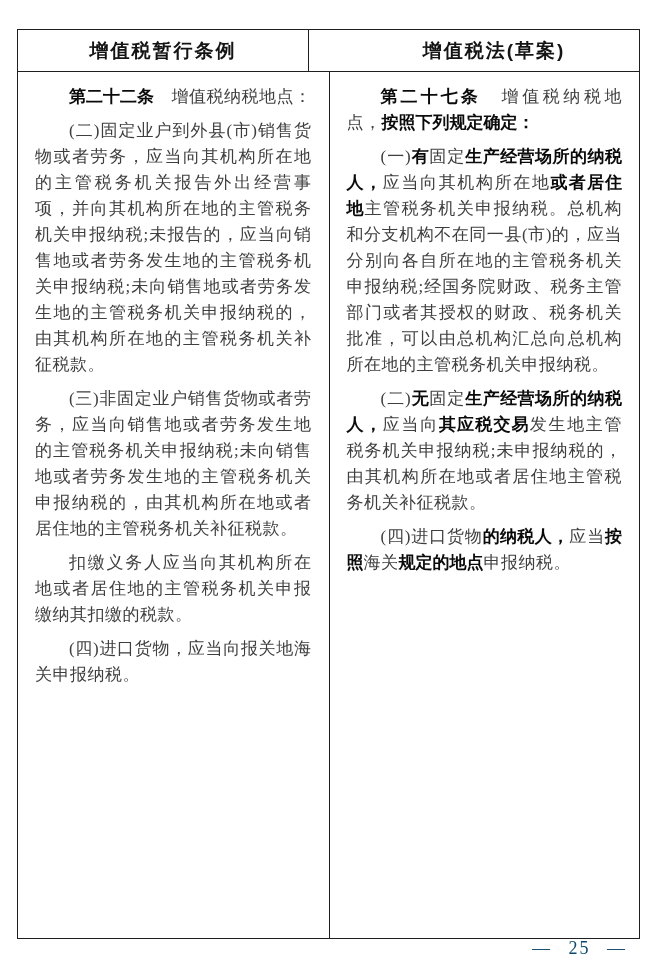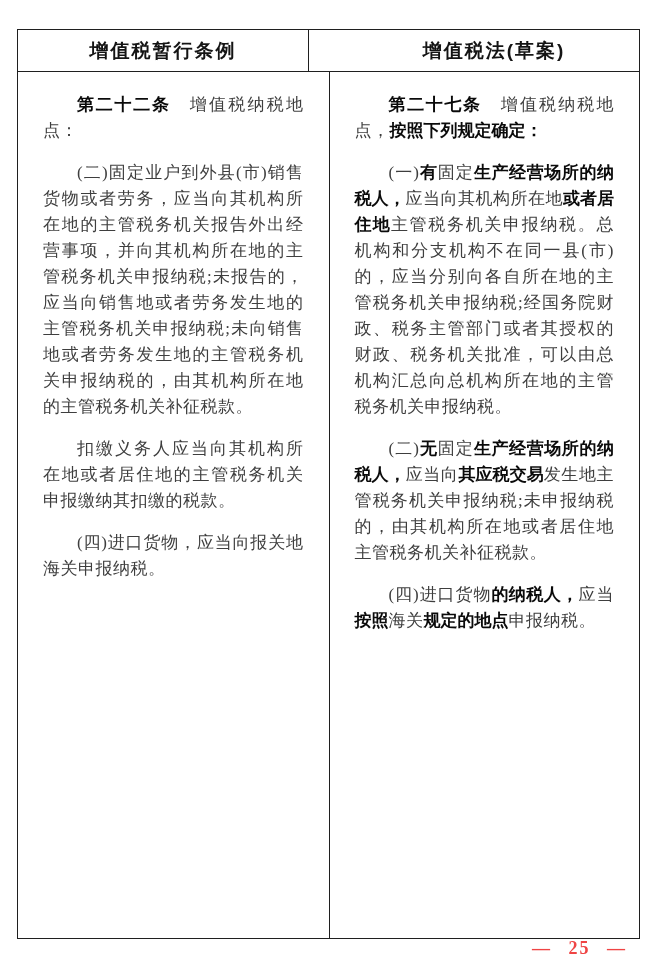--- a/index.html
+++ b/index.html
@@ -48,58 +48,58 @@
   .td {
     flex: 1 1 50%;
     padding: 4px 9px 0 9px;
     box-sizing: border-box;
     overflow: hidden;
   }
   .td-right {
     border-left: 1.5px solid #1f1f1f;
   }
   .td p {
-    margin: 16px;
+    margin: 8px;
     text-indent: 2em;
     text-align: justify;
     text-justify: inter-character;
     font-size: 17px;
     line-height: 26px;
     color: #3e3e3e;
     letter-spacing: 0.5px;
   }
   .td p span.b {
     font-family: "Liberation Sans", "DejaVu Sans", sans-serif;
     font-weight: bold;
     color: #0a0a0a;
     letter-spacing: 0;
   }
   .page-footer {
     position: absolute;
     top: 938px;
     right: 33px;
     font-size: 18px;
-    color: #ef4444;
+    color: #0c4a6e;
     letter-spacing: 2px;
     word-spacing: 10px;
-    font-weight: bold;
   }
 </style>
 </head>
 <body>
 
 <div class="doc-table">
   <div class="thead">
     <div class="th">增值税暂行条例</div>
     <div class="th th-right">增值税法(草案)</div>
   </div>
   <div class="tbody">
     <div class="td">
         <p><span class="b">第二十二条</span><span>　增值税纳税地点：</span></p>
         <p><span>(二)固定业户到外县(市)销售货物或者劳务，应当向其机构所在地的主管税务机关报告外出经营事项，并向其机构所在地的主管税务机关申报纳税;未报告的，应当向销售地或者劳务发生地的主管税务机关申报纳税;未向销售地或者劳务发生地的主管税务机关申报纳税的，由其机构所在地的主管税务机关补征税款。</span></p>
+        <p><span>(三)非固定业户销售货物或者劳务，应当向销售地或者劳务发生地的主管税务机关申报纳税;未向销售地或者劳务发生地的主管税务机关申报纳税的，由其机构所在地或者居住地的主管税务机关补征税款。</span></p>
         <p><span>扣缴义务人应当向其机构所在地或者居住地的主管税务机关申报缴纳其扣缴的税款。</span></p>
         <p><span>(四)进口货物，应当向报关地海关申报纳税。</span></p>
       </div>
     <div class="td td-right">
         <p><span class="b">第二十七条</span><span>　增值税纳税地点，</span><span class="b">按照下列规定确定：</span></p>
         <p><span>(一)</span><span class="b">有</span><span>固定</span><span class="b">生产经营场所的纳税人，</span><span>应当向其机构所在地</span><span class="b">或者居住地</span><span>主管税务机关申报纳税。总机构和分支机构不在同一县(市)的，应当分别向各自所在地的主管税务机关申报纳税;经国务院财政、税务主管部门或者其授权的财政、税务机关批准，可以由总机构汇总向总机构所在地的主管税务机关申报纳税。</span></p>
         <p><span>(二)</span><span class="b">无</span><span>固定</span><span class="b">生产经营场所的纳税人，</span><span>应当向</span><span class="b">其应税交易</span><span>发生地主管税务机关申报纳税;未申报纳税的，由其机构所在地或者居住地主管税务机关补征税款。</span></p>
         <p><span>(四)进口货物</span><span class="b">的纳税人，</span><span>应当</span><span class="b">按照</span><span>海关</span><span class="b">规定的地点</span><span>申报纳税。</span></p>
       </div>
   </div>

